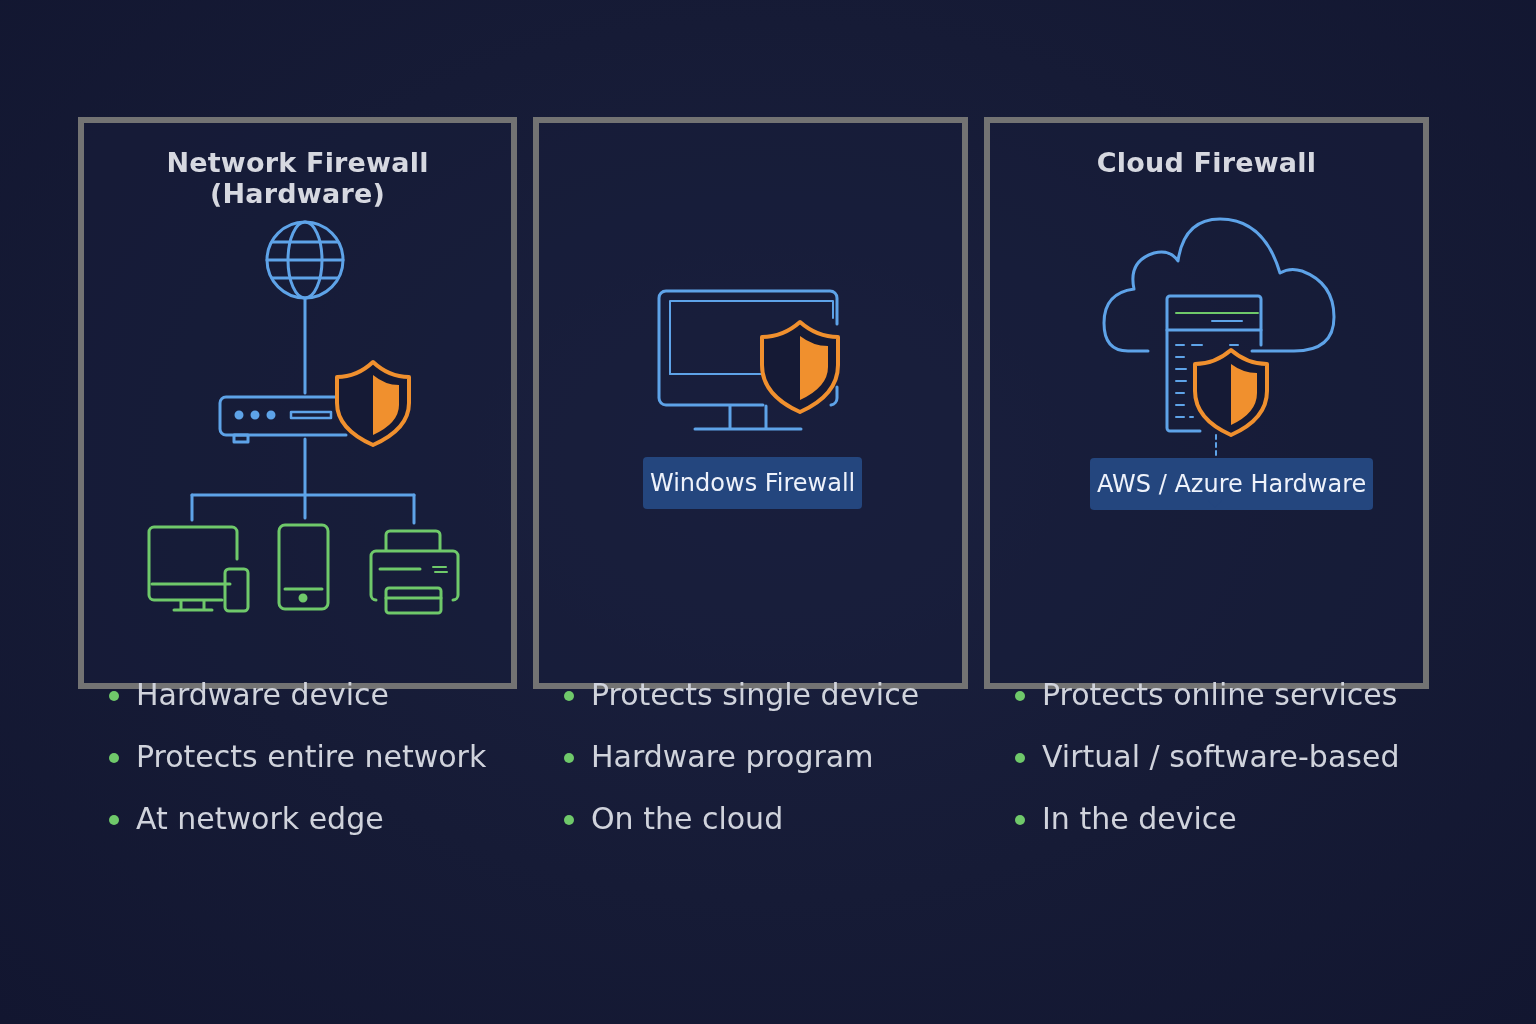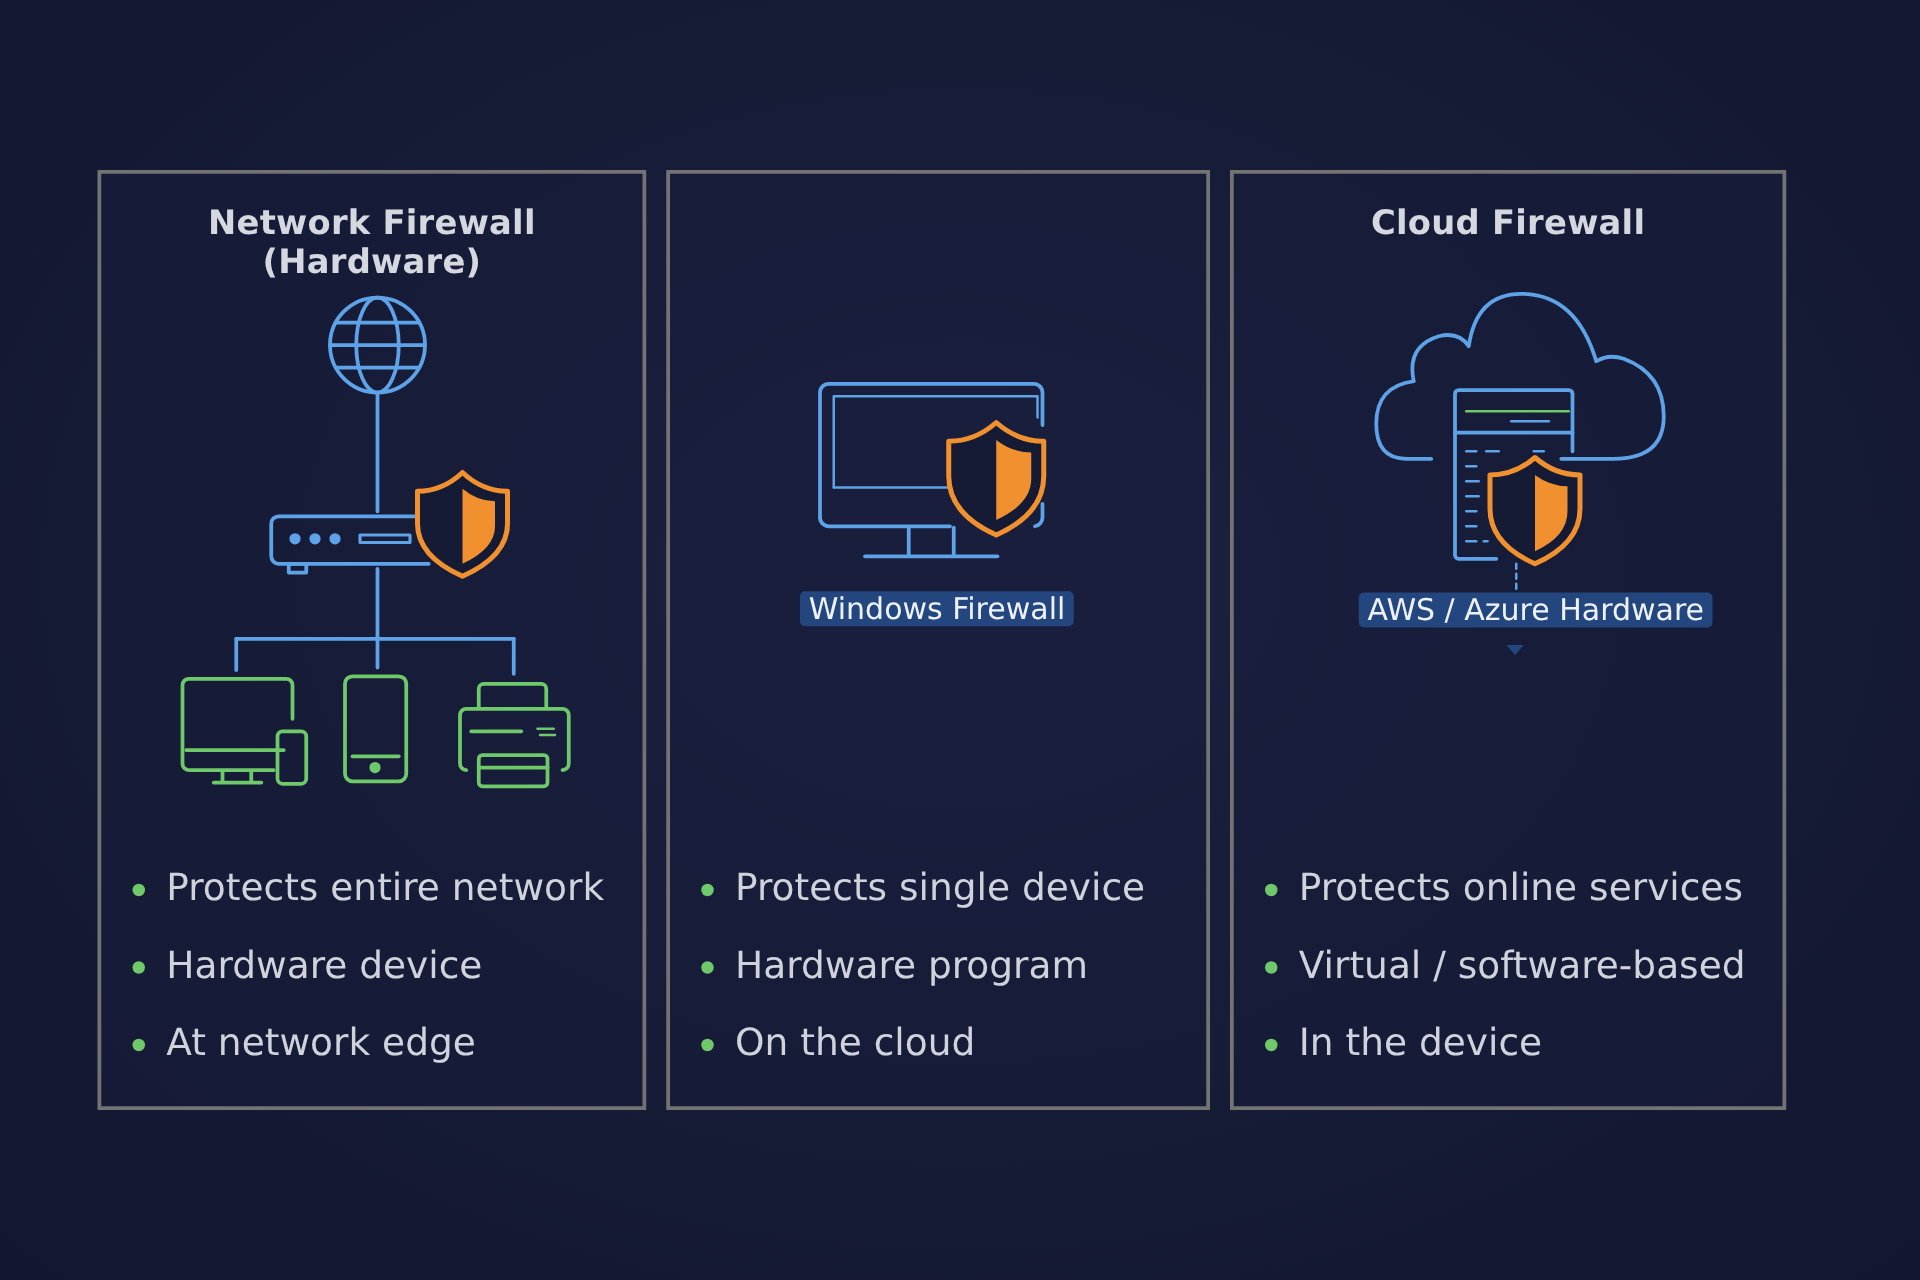--- a/index.html
+++ b/index.html
@@ -3,36 +3,36 @@
 <meta charset="utf-8">
 <style>
   html, body { margin:0; padding:0; }
   body {
     width:1536px; height:1024px; overflow:hidden;
     background: radial-gradient(ellipse at 50% 45%, #1b2140 0%, #161b36 55%, #121630 100%);
     font-family: "DejaVu Sans", sans-serif;
     position:relative;
   }
   .panel {
-    position:absolute; top:136px; height:752px;
-    border:3px solid #737373;
+    position:absolute; top:117px; height:572px;
+    border:6px solid #737373;
     background: rgba(24,29,58,0.55);
     box-sizing:border-box;
   }
   .p1 { left:78px; width:439px; }
   .p2 { left:533px; width:435px; }
   .p3 { left:984px; width:445px; }
   .title {
     position:absolute; top:24px; left:0; right:0; text-align:center;
     color:#d6d8e0; font-size:27px; font-weight:bold; letter-spacing:0.2px;
   }
   .illus { position:absolute; left:0; top:0; }
   .badge {
     position:absolute; background:#24467e; color:#eef2fb;
-    font-size:24px; border-radius:4px; padding:0 7px; white-space:nowrap;
+    font-size:24px; border-radius:4px; padding:12px 7px; white-space:nowrap;
   }
   .bullets { position:absolute; left:22px; top:550px; list-style:none; margin:0; padding:0; }
   .bullets li {
     position:relative; padding-left:30px; color:#d0d3dc; font-size:30px;
     height:62px; line-height:44px;
   }
   .bullets li::before {
     content:""; position:absolute; left:3px; top:18px; width:10px; height:10px;
     border-radius:50%; background:#6fc96a;
   }
@@ -86,22 +86,22 @@
       <path d="M302 427 V412 a4 4 0 0 1 4 -4 H352 a4 4 0 0 1 4 4 V427"></path>
       <path d="M292 477 a5 5 0 0 1 -5 -5 V433 a5 5 0 0 1 5 -5 H369 a5 5 0 0 1 5 5 V472 a5 5 0 0 1 -5 5"></path>
       <rect x="302" y="465" width="55" height="25" rx="3"></rect>
       <line x1="302" y1="475" x2="357" y2="475"></line>
       <line x1="296" y1="446" x2="336" y2="446"></line>
       <line x1="349" y1="444" x2="362" y2="444" stroke-width="2"></line>
       <line x1="351" y1="449" x2="363" y2="449" stroke-width="2"></line>
     </g>
   </svg>
   <ul class="bullets">
+    <li>Hardware device</li>
     <li>Protects entire network</li>
-    <li>Hardware device</li>
     <li>At network edge</li>
   </ul>
 </div>
 
 <div class="panel p2">
   <svg class="illus" width="435" height="540" fill="none" stroke-linecap="round" stroke-linejoin="round">
     <g stroke="#5ea3e8" stroke-width="3">
       <path d="M298 201 V175 a7 7 0 0 0 -7 -7 H127 a7 7 0 0 0 -7 7 V275 a7 7 0 0 0 7 7 H224"></path>
       <path d="M131 251 V178 H294 V195" stroke-width="2"></path>
       <path d="M131 251 H222" stroke-width="2"></path>

